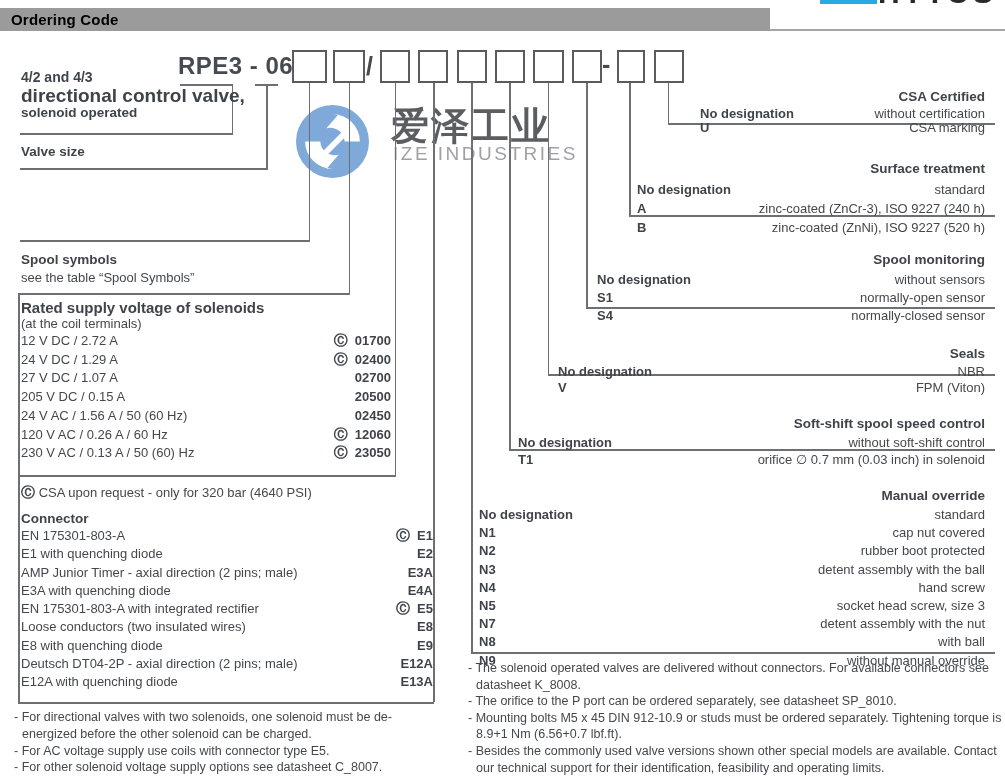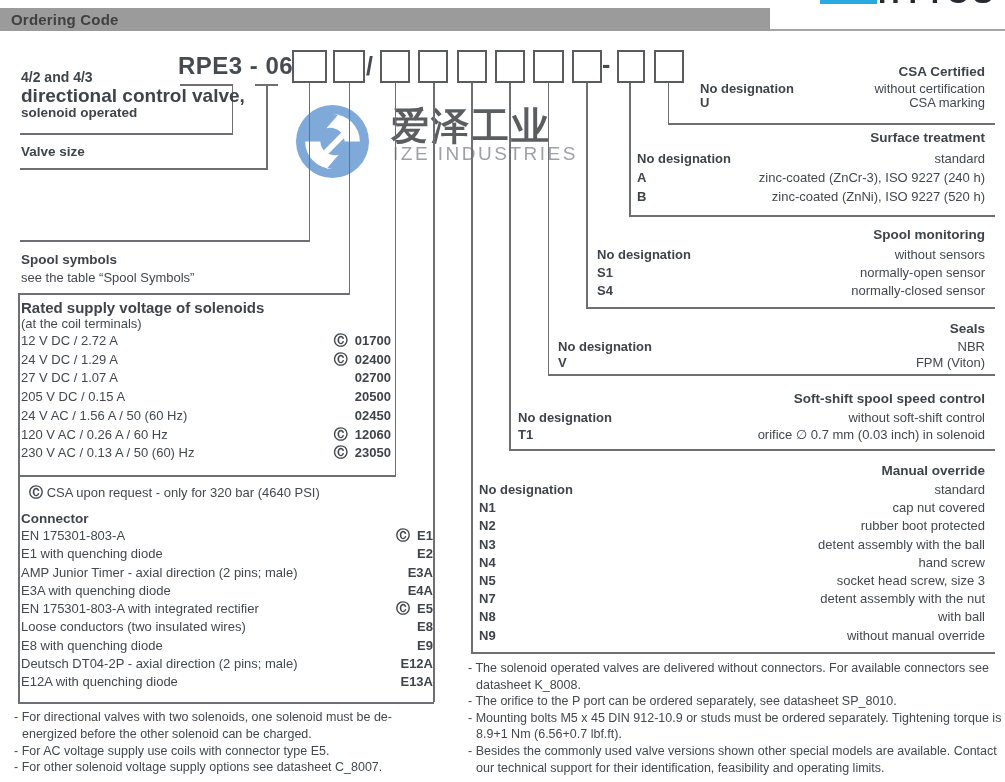--- a/index.html
+++ b/index.html
@@ -1,37 +1,37 @@
 <!DOCTYPE html>
 <html><head>
 <meta charset="utf-8">
 <style>
   html,body{margin:0;padding:0;background:#fff;}
   #page{position:relative;width:1005px;height:782px;background:#fff;overflow:hidden;
         font-family:"Liberation Sans","DejaVu Sans",sans-serif;color:#43484e;font-size:13px;}
   .abs{position:absolute;}
   
   #hdr-bar{left:0;top:8px;width:770px;height:23px;background:#9b9b9b;z-index:3;}
-  #hdr-title{left:11px;top:0;line-height:23px;color:#404040;font-weight:bold;font-size:15px;letter-spacing:.2px;}
+  #hdr-title{left:11px;top:0;line-height:23px;color:#000000;font-weight:bold;font-size:15px;letter-spacing:.2px;}
   #hdr-rule{left:770px;top:29px;width:235px;height:2px;background:#a6a6a6;z-index:3;}
   #logo-blue{left:820px;top:0;width:57px;height:4px;background:#29a9e1;z-index:3;}
   #logo-clip{left:876px;top:0;width:129px;height:8px;overflow:hidden;z-index:3;}
   #logo-clip span{position:absolute;left:2px;top:-24px;font-size:30px;font-weight:bold;color:#26292e;letter-spacing:3px;}
   
   #code-prefix{left:178px;top:52px;font-size:24px;font-weight:bold;color:#464b52;letter-spacing:.5px;}
   .sep{font-size:25px;font-weight:bold;color:#464b52;z-index:2;}
   .codebox{position:absolute;top:50px;height:29px;border:2px solid #5a5b5e;background:#fff;z-index:2;}
   
   .hl,.vl{position:absolute;background:#6e6f72;z-index:1;}
   .hl{height:1.5px;}
   .vl{width:1.5px;}
   
   .bold{font-weight:bold;color:#3f444b;}
   .lsec{z-index:3;}
-  .rsec{z-index:3;}
+  .rsec{z-index:3;margin-top:25px;}
   .row{display:flex;justify-content:space-between;align-items:baseline;}
   .rr{display:flex;align-items:baseline;gap:7px;}
   .code{font-weight:bold;color:#3f444b;}
   .csa{font-weight:bold;font-size:14px;line-height:1;}
   .rsec .title{text-align:right;font-weight:bold;color:#3f444b;font-size:13.5px;}
   .fnotes{z-index:3;font-size:12.5px;line-height:16.8px;}
   .fnote{padding-left:8px;text-indent:-8px;}
   
   #wm-logo{z-index:0;}
   #wm-cjk{left:391px;top:101px;font-size:38px;font-weight:bold;color:rgba(77,79,84,.92);letter-spacing:2px;z-index:0;font-family:"Liberation Sans","DejaVu Sans",sans-serif;}
@@ -156,21 +156,21 @@
     </div>
     <div class="row" style="line-height:18.7px">
       <span>230 V AC / 0.13 A / 50 (60) Hz</span>
       <span class="rr">
           <span class="csa">Ⓒ</span>
           <span class="code">23050</span>
         </span>
     </div>
   </div>
 
-  <div class="abs lsec" style="left:29px;top:485px">
+  <div class="abs lsec" style="left:21px;top:485px">
     <span class="csa">Ⓒ</span>
     <span>CSA upon request - only for 320 bar (4640 PSI)</span>
   </div>
 
   <div class="abs lsec" style="left:21px;top:510px;width:412px">
     <div class="bold" style="font-size:13.5px;line-height:17px">Connector</div>
     <div class="row" style="line-height:18.3px">
       <span>EN 175301-803-A</span>
       <span class="rr">
           <span class="csa">Ⓒ</span>
@@ -225,21 +225,21 @@
     <div class="row" style="line-height:14px">
       <span class="code">No designation</span>
       <span>without certification</span>
     </div>
     <div class="row" style="line-height:14px">
       <span class="code">U</span>
       <span>CSA marking</span>
     </div>
   </div>
 
-  <div class="abs rsec" style="left:637px;top:130px;width:348px">
+  <div class="abs rsec" style="left:637px;top:136px;width:348px">
     <div class="title" style="margin-bottom:4px">Surface treatment</div>
     <div class="row" style="line-height:19px">
       <span class="code">No designation</span>
       <span>standard</span>
     </div>
     <div class="row" style="line-height:19px">
       <span class="code">A</span>
       <span>zinc-coated (ZnCr-3), ISO 9227 (240 h)</span>
     </div>
     <div class="row" style="line-height:19px">

